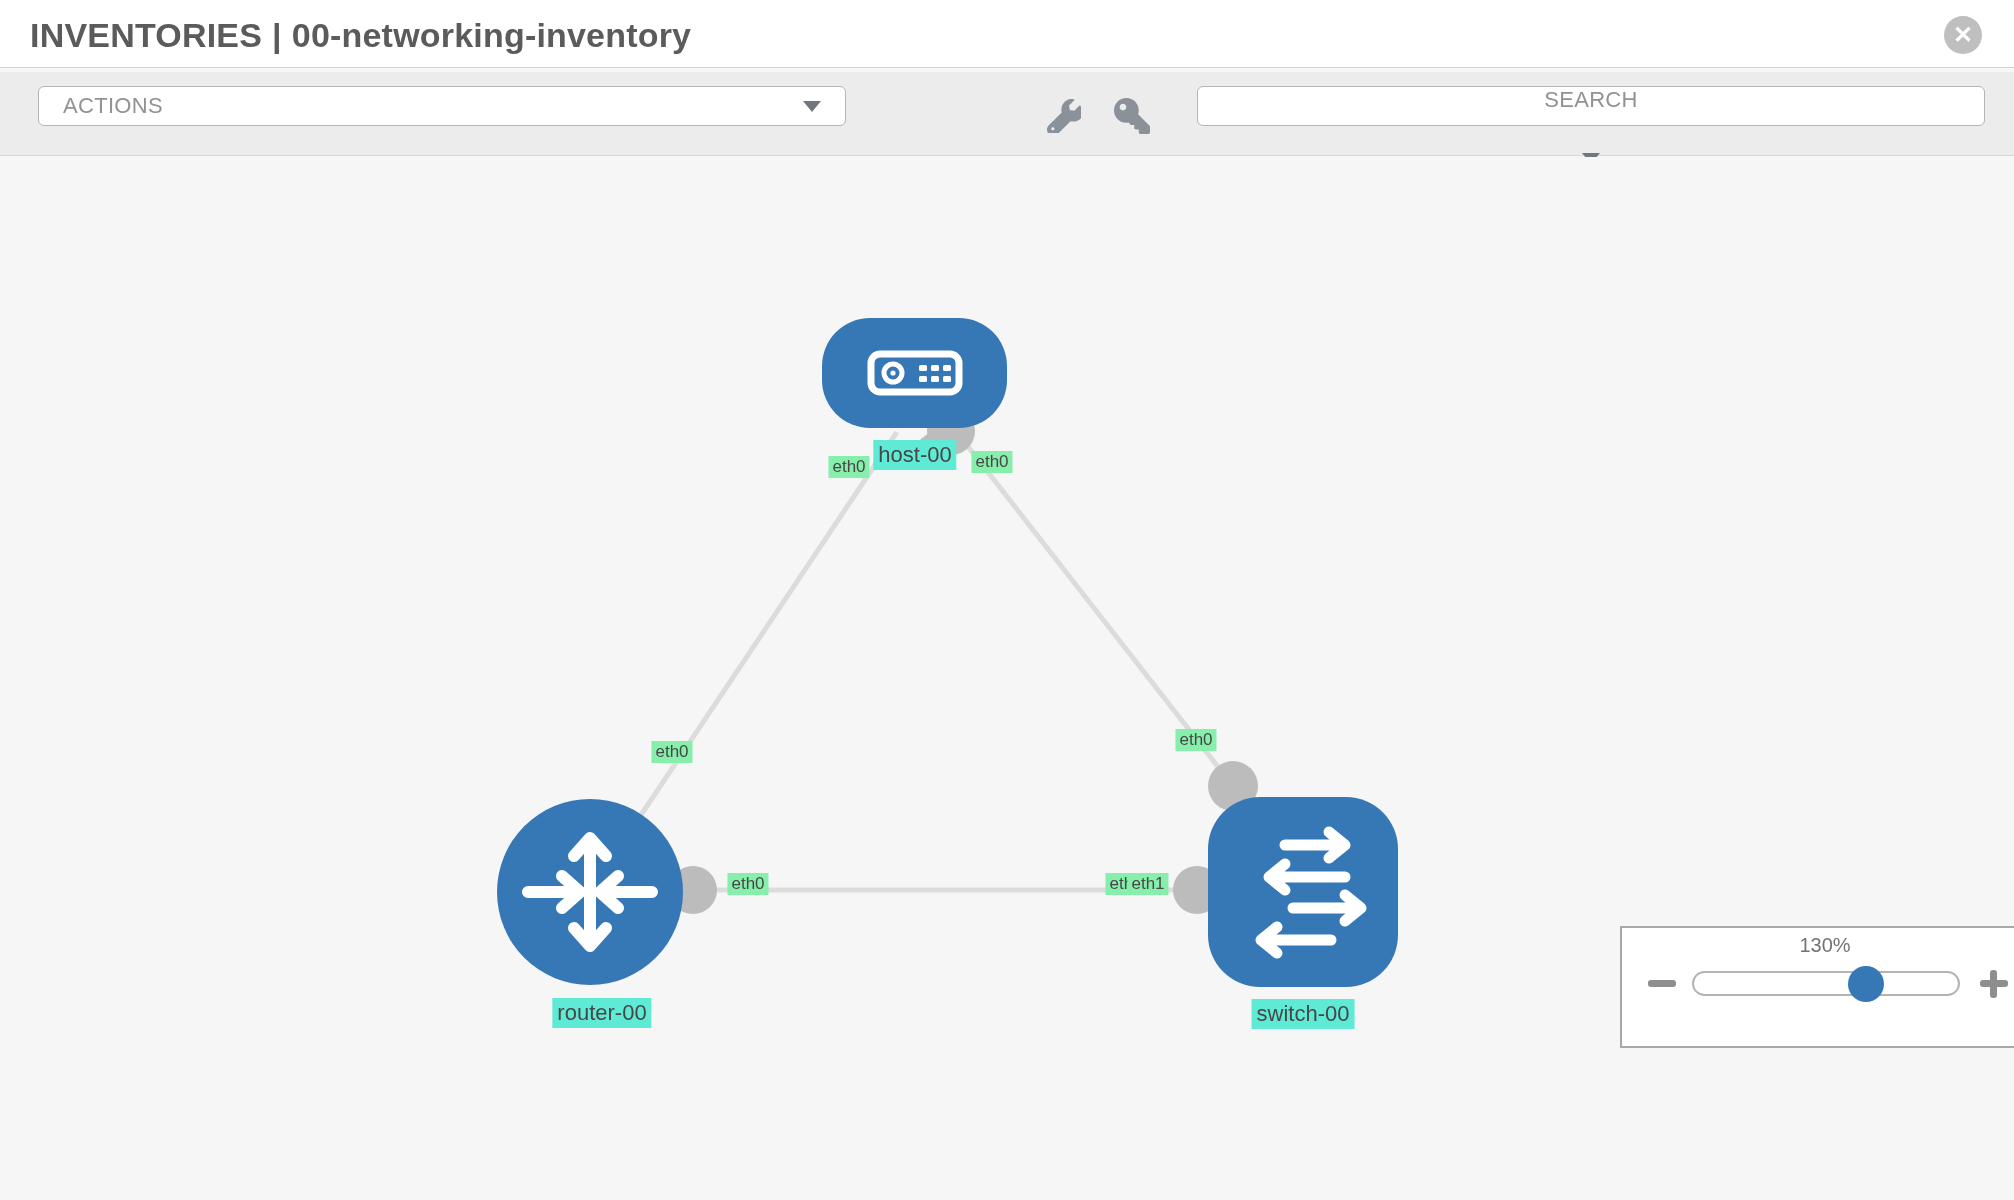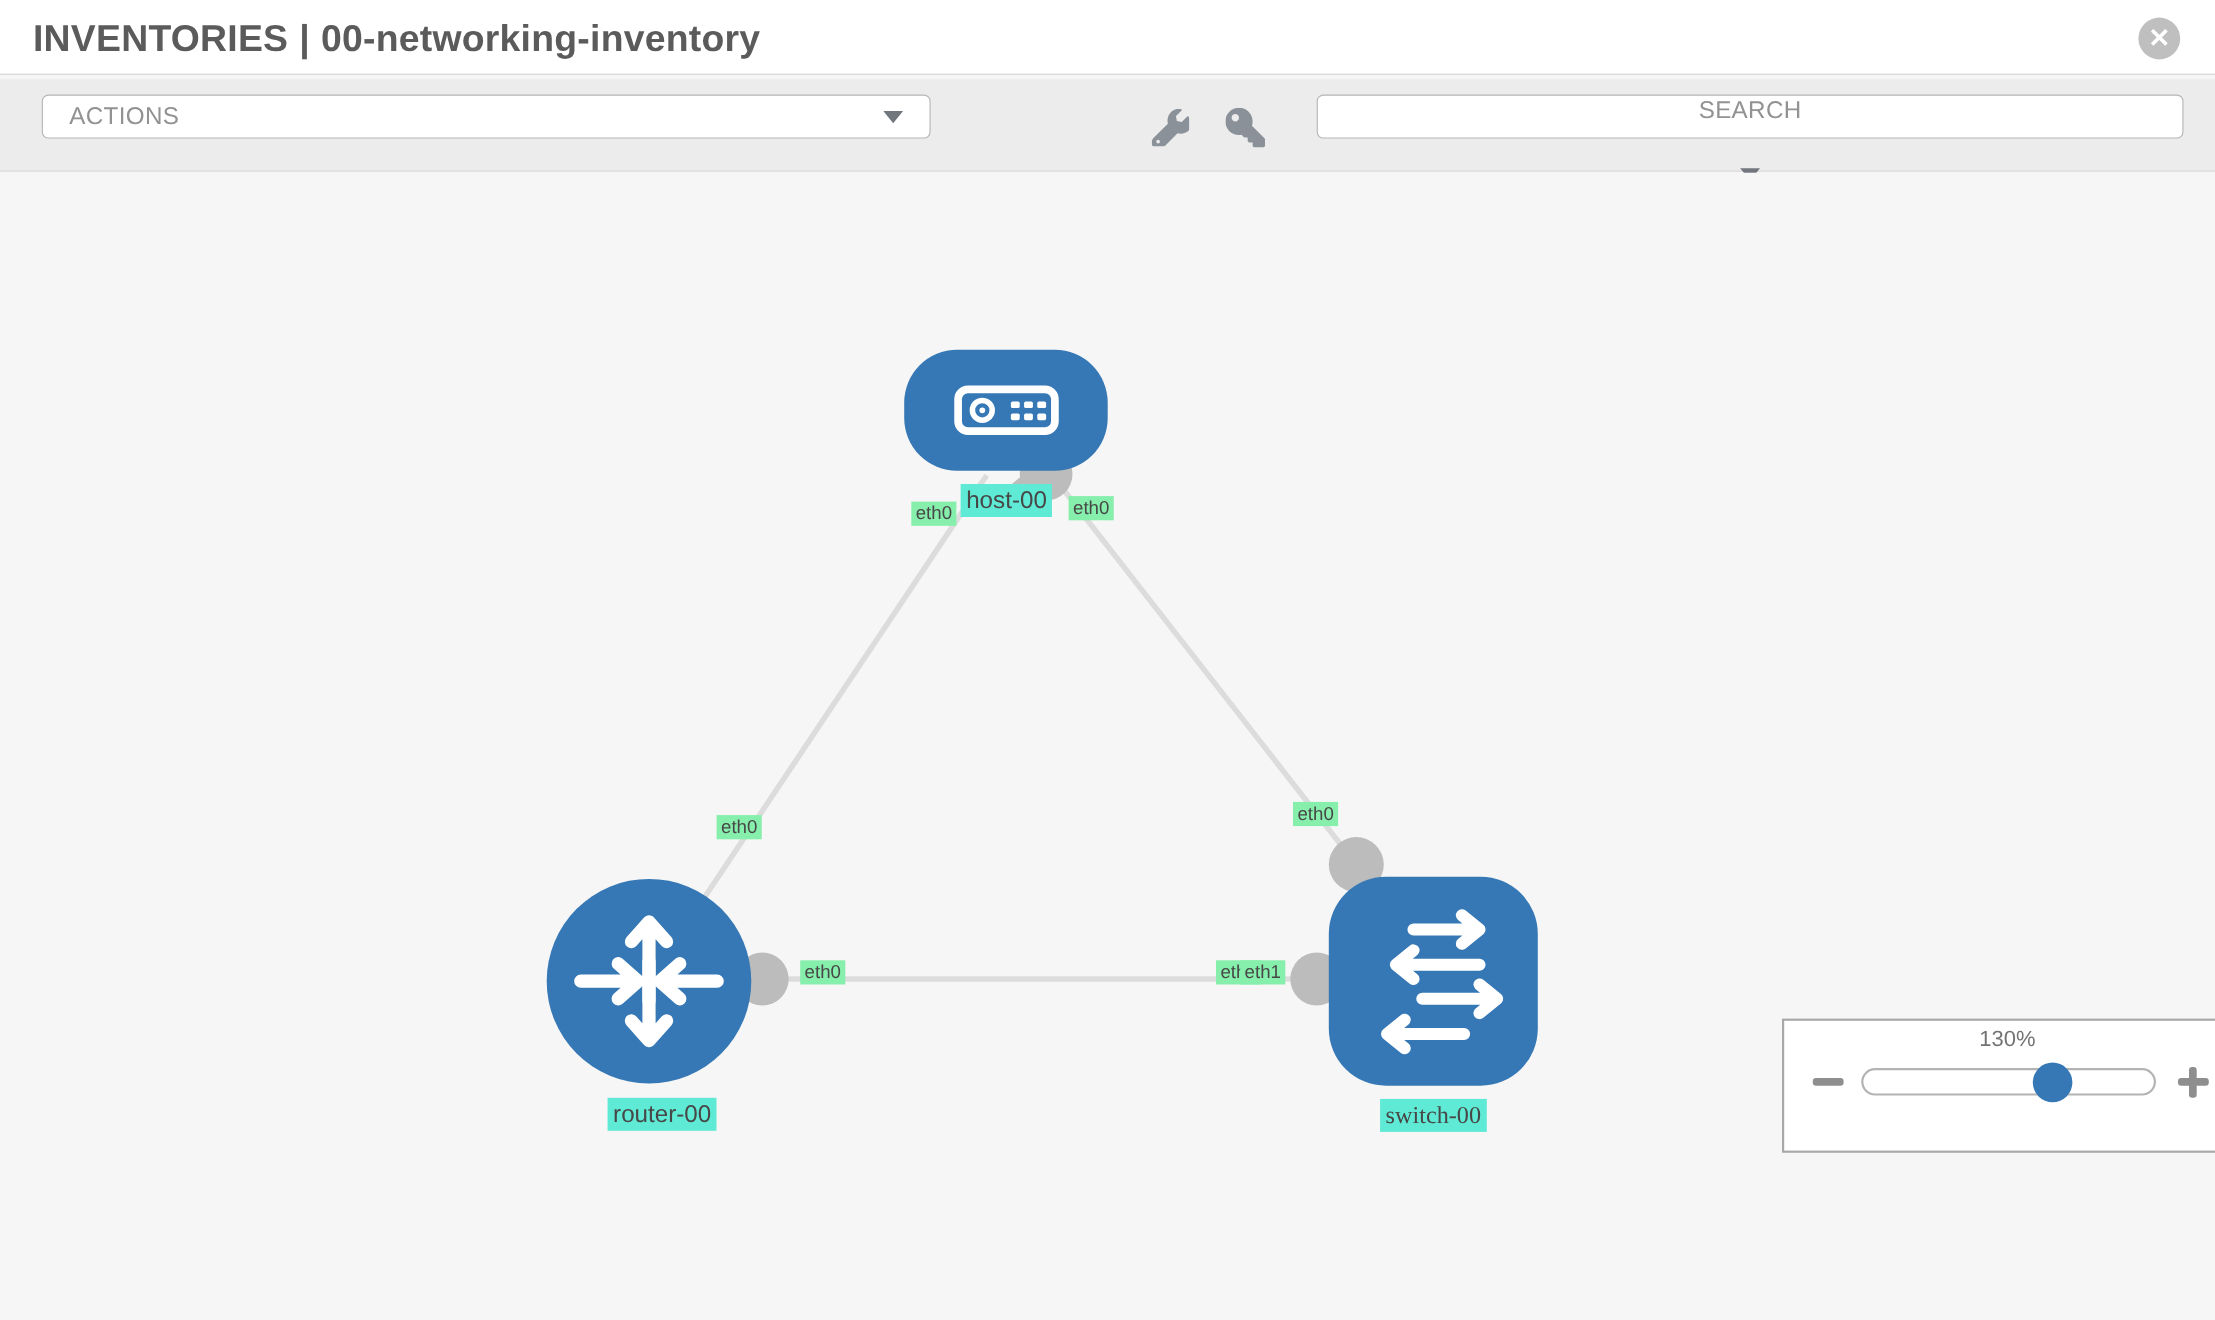--- a/index.html
+++ b/index.html
@@ -128,21 +128,21 @@
           <path d="M-18 -47 L38 -47 M26 -60 L42 -47 L26 -34"></path>
           <path d="M42 -15 L-30 -15 M-18 -28 L-34 -15 L-18 -2"></path>
           <path d="M-10 16 L54 16 M42 3 L58 16 L42 29"></path>
           <path d="M28 48 L-38 48 M-26 35 L-42 48 L-26 61"></path>
         </g>
       </svg>
     </div>
 
     <div class="node-label" style="left:915px; top:298px;">host-00</div>
     <div class="node-label" style="left:591px; top:856px;margin-left:11px;">router-00</div>
-    <div class="node-label" style="left:1303px; top:857px;font-family:Liberation Serif, serif;">switch-00</div>
+    <div class="node-label" style="left:1303px; top:857px;">switch-00</div>
 
     <div class="iface-label" style="left:849px; top:310px;">eth0</div>
     <div class="iface-label" style="left:992px; top:305px;">eth0</div>
     <div class="iface-label" style="left:672px; top:595px;">eth0</div>
     <div class="iface-label" style="left:1196px; top:583px;">eth0</div>
     <div class="iface-label" style="left:748px; top:727px;">eth0</div>
     <div class="iface-label" style="left:1126px; top:727px;">eth0</div>
     <div class="iface-label" style="left:1148px; top:727px;text-align:center;">eth1</div>
   </div>
 

